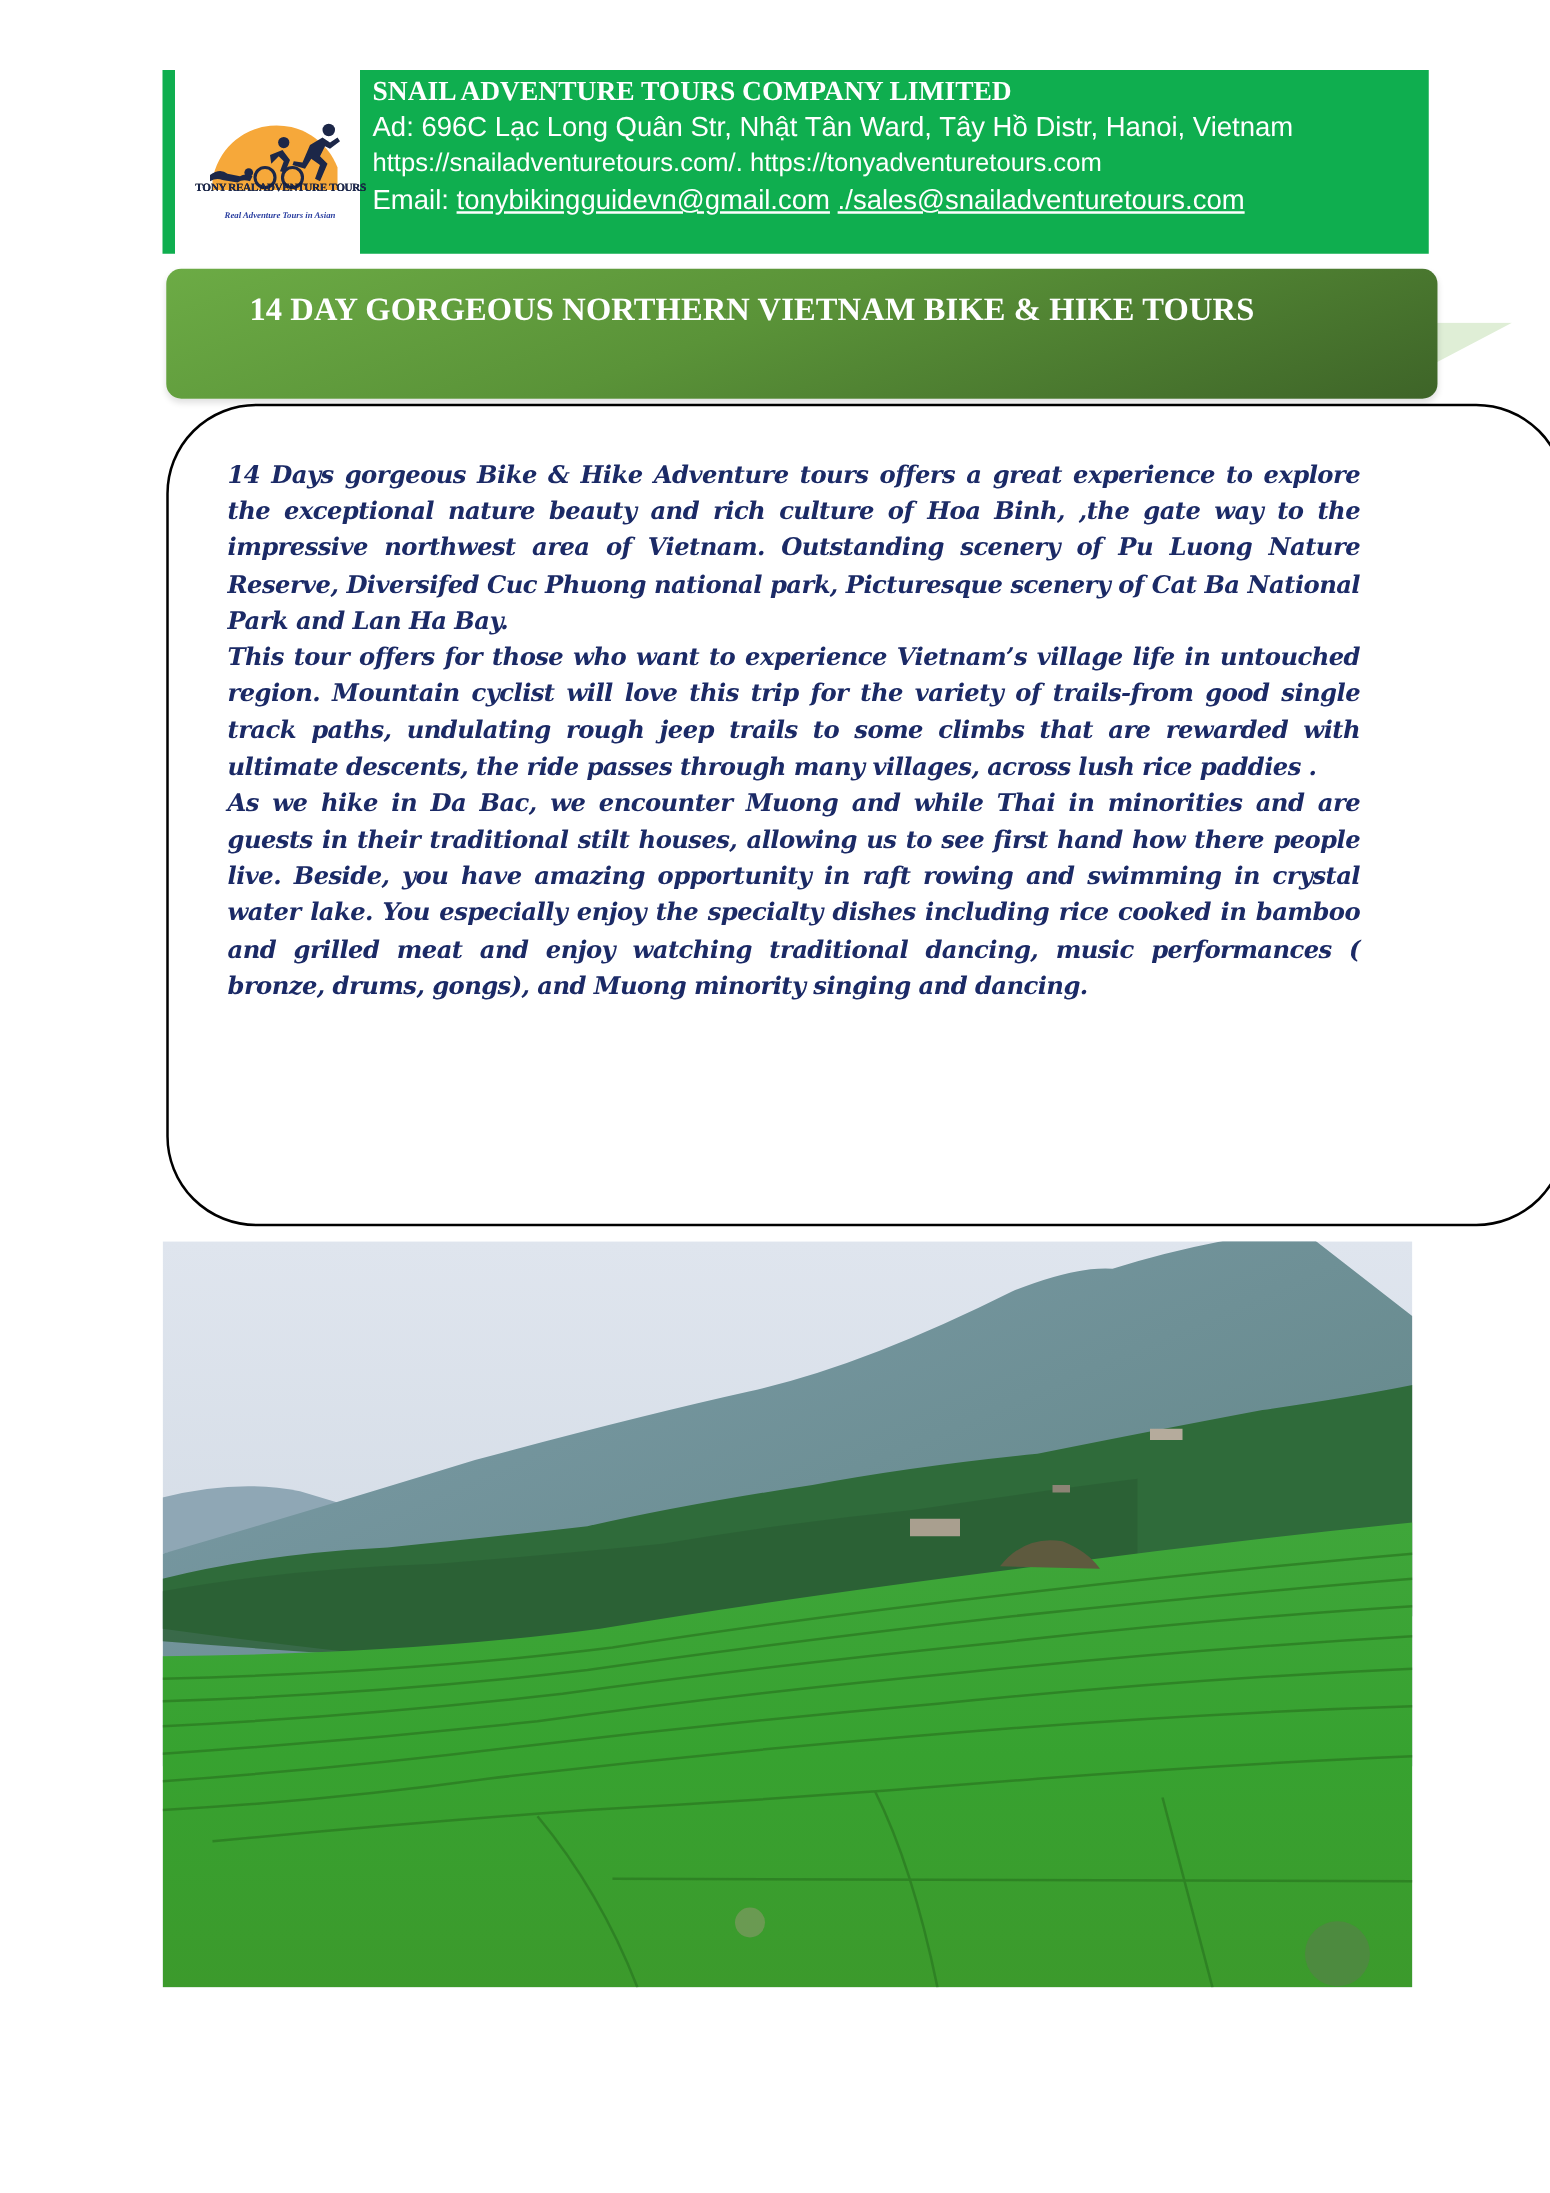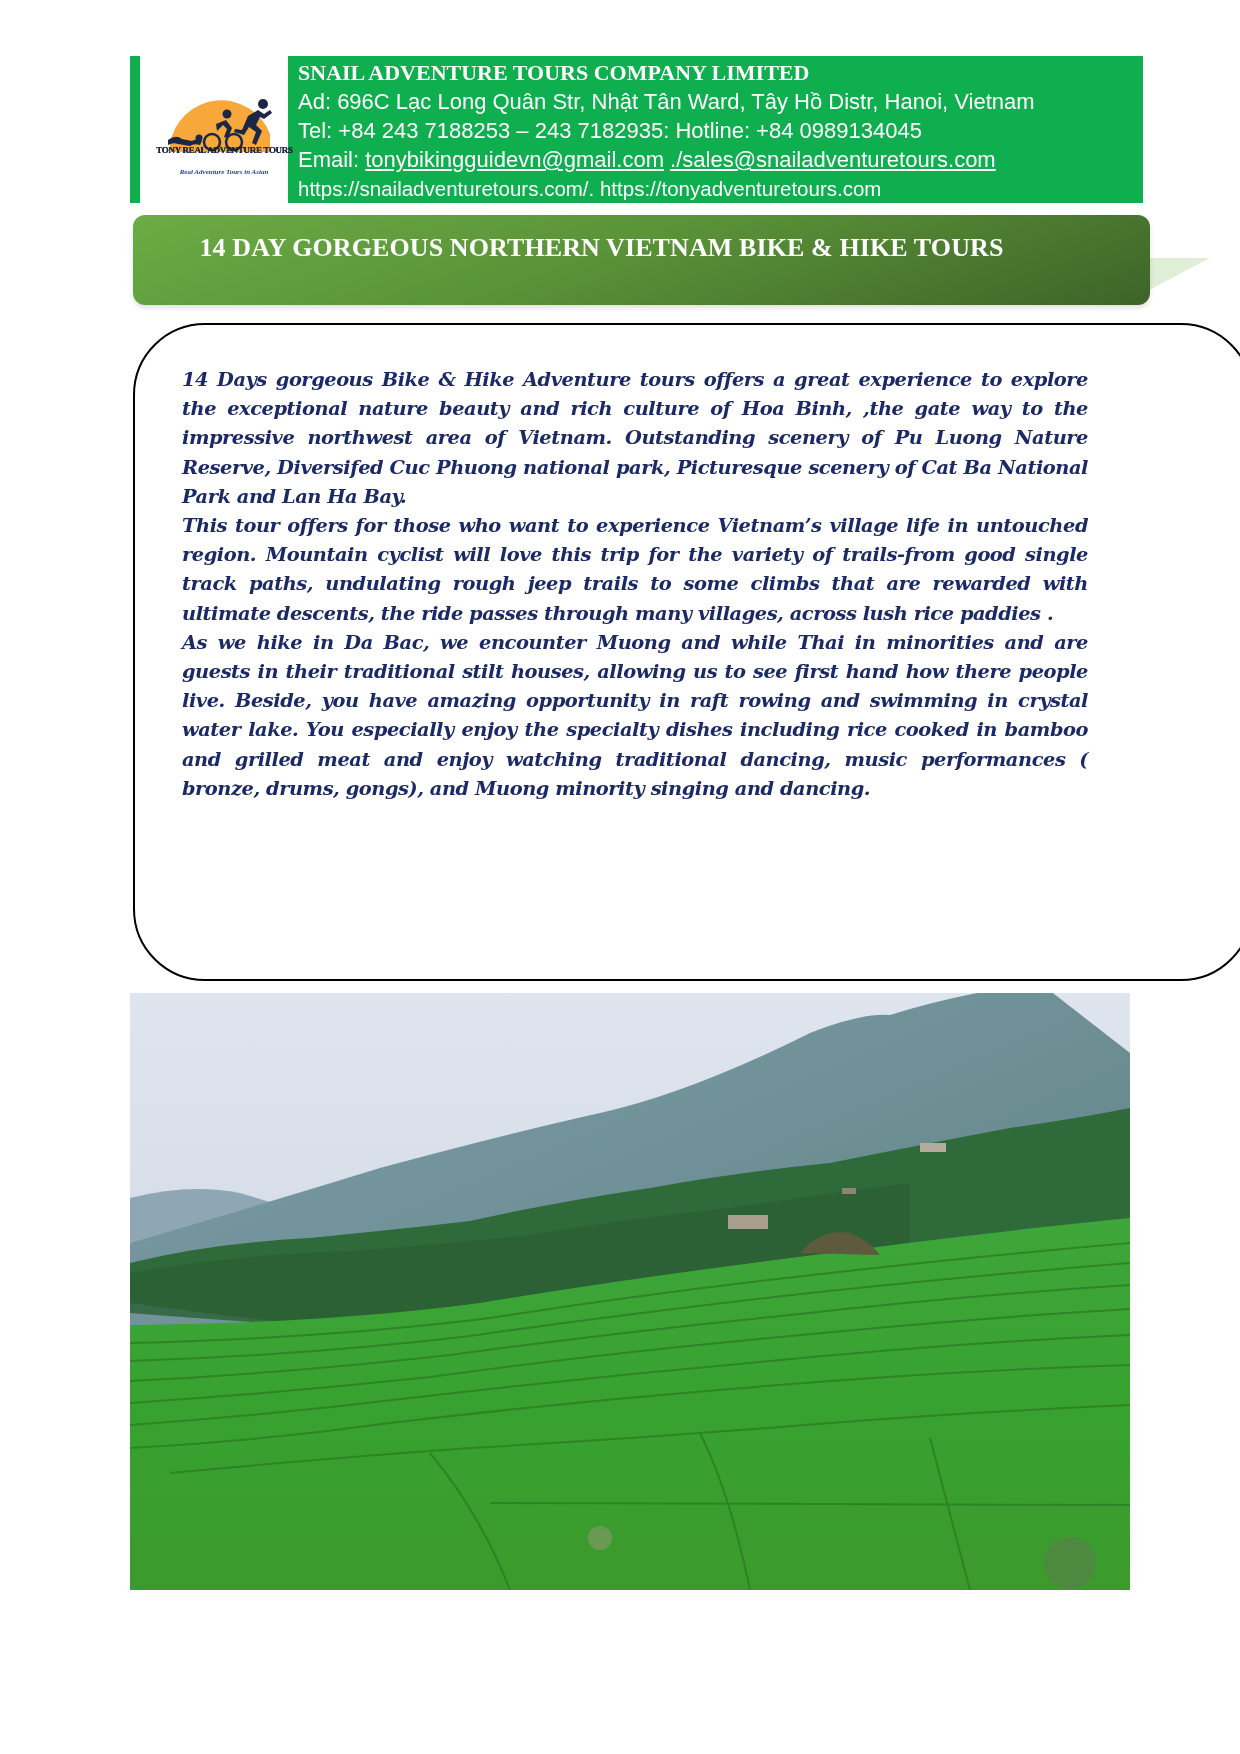--- a/index.html
+++ b/index.html
@@ -16,21 +16,21 @@
     .info a { color: #ffffff; text-decoration: underline; }
     .info .web { font-size: 20.5px; }
 
     .logo-sun { position: absolute; left: 24px; top: 18px; width: 112px; height: 112px; }
     .logo-name { position: absolute; left: 3px; top: 89px; width: 163px; text-align: center; font-family: "Liberation Serif", serif; font-weight: bold; font-size: 9px; color: #1c2a55; letter-spacing: -0.3px; white-space: nowrap; text-shadow: 0 0 0.5px #000; }
     .logo-tag { position: absolute; left: 0; top: 112px; width: 168px; text-align: center; font-family: "Liberation Serif", serif; font-style: italic; font-weight: bold; font-size: 7px; color: #2a3fa0; white-space: nowrap; }
 
     
     .banner-shadow { position: absolute; left: 1130px; top: 258px; width: 80px; height: 42px; background: #dfeed6;
       clip-path: polygon(0 0, 100% 0, 0 100%); }
-    .banner { position: absolute; left: 133px; top: 215px; width: 1017px; height: 90px; border-radius: 12px;
+    .banner { position: absolute; left: 133px; top: 215px; width: 1017px; height: 104px; border-radius: 12px;
       background: linear-gradient(160deg, #6cab45 0%, #5a9338 45%, #3e6428 100%);
       box-shadow: 0 3px 5px rgba(0,0,0,0.12); }
     .banner .title { position: absolute; left: 0; right: 80px; top: 18px; text-align: center; color: #ffffff;
       font-family: "Liberation Serif", serif; font-weight: bold; font-size: 26px; letter-spacing: 0.1px; white-space: nowrap; }
 
     
     .textbox { position: absolute; left: 133px; top: 323px; width: 1120px; height: 658px; border: 2px solid #000; border-radius: 72px; background: #fff; }
     .textbox .body { position: absolute; left: 47px; top: 40px; width: 906px; color: #1b2a66;
       font-family: "DejaVu Serif", "Liberation Serif", serif; font-style: italic; font-weight: bold; font-size: 19.4px; line-height: 29.2px; text-align: justify; letter-spacing: -0.45px; }
     .textbox .body p { margin: 0; }
@@ -58,25 +58,24 @@
 
       <circle cx="99" cy="30" r="5" fill="#1c2748"></circle>
       <path d="M84 42 l10 -6 l6 4 l6 -4 l2 3 l-8 6 l-4 -2 l-4 8 l6 6 l-6 14 l-4 -2 l4 -11 l-7 -5 l-5 8 l-10 -3 l1 -3 l7 1 z" fill="#1c2748"></path>
     </svg>
     <div class="logo-name">TONY REAL ADVENTURE TOURS</div>
     <div class="logo-tag">Real Adventure Tours in Asian</div>
   </div>
   <div class="info">
     <div class="company">SNAIL ADVENTURE TOURS COMPANY LIMITED</div>
     <div class="line">Ad: 696C Lạc Long Quân Str, Nhật Tân Ward, Tây Hồ Distr, Hanoi, Vietnam</div>
-    <div class="line">Tel: +84 243 7188253 – 243 7182935: Hotline: +84 0989134045</div>
+    <div class="line web">https://snailadventuretours.com/.  https://tonyadventuretours.com</div>
     <div class="line">
       <span>Email: </span><a>tonybikingguidevn@gmail.com</a><span> </span><a>./sales@snailadventuretours.com</a>
     </div>
-    <div class="line web">https://snailadventuretours.com/.  https://tonyadventuretours.com</div>
   </div>
 </div>
 
 <div class="banner-shadow"></div>
 <div class="banner">
   <div class="title">14 DAY GORGEOUS NORTHERN VIETNAM BIKE &amp; HIKE TOURS</div>
 </div>
 
 <div class="textbox">
   <div class="body">

